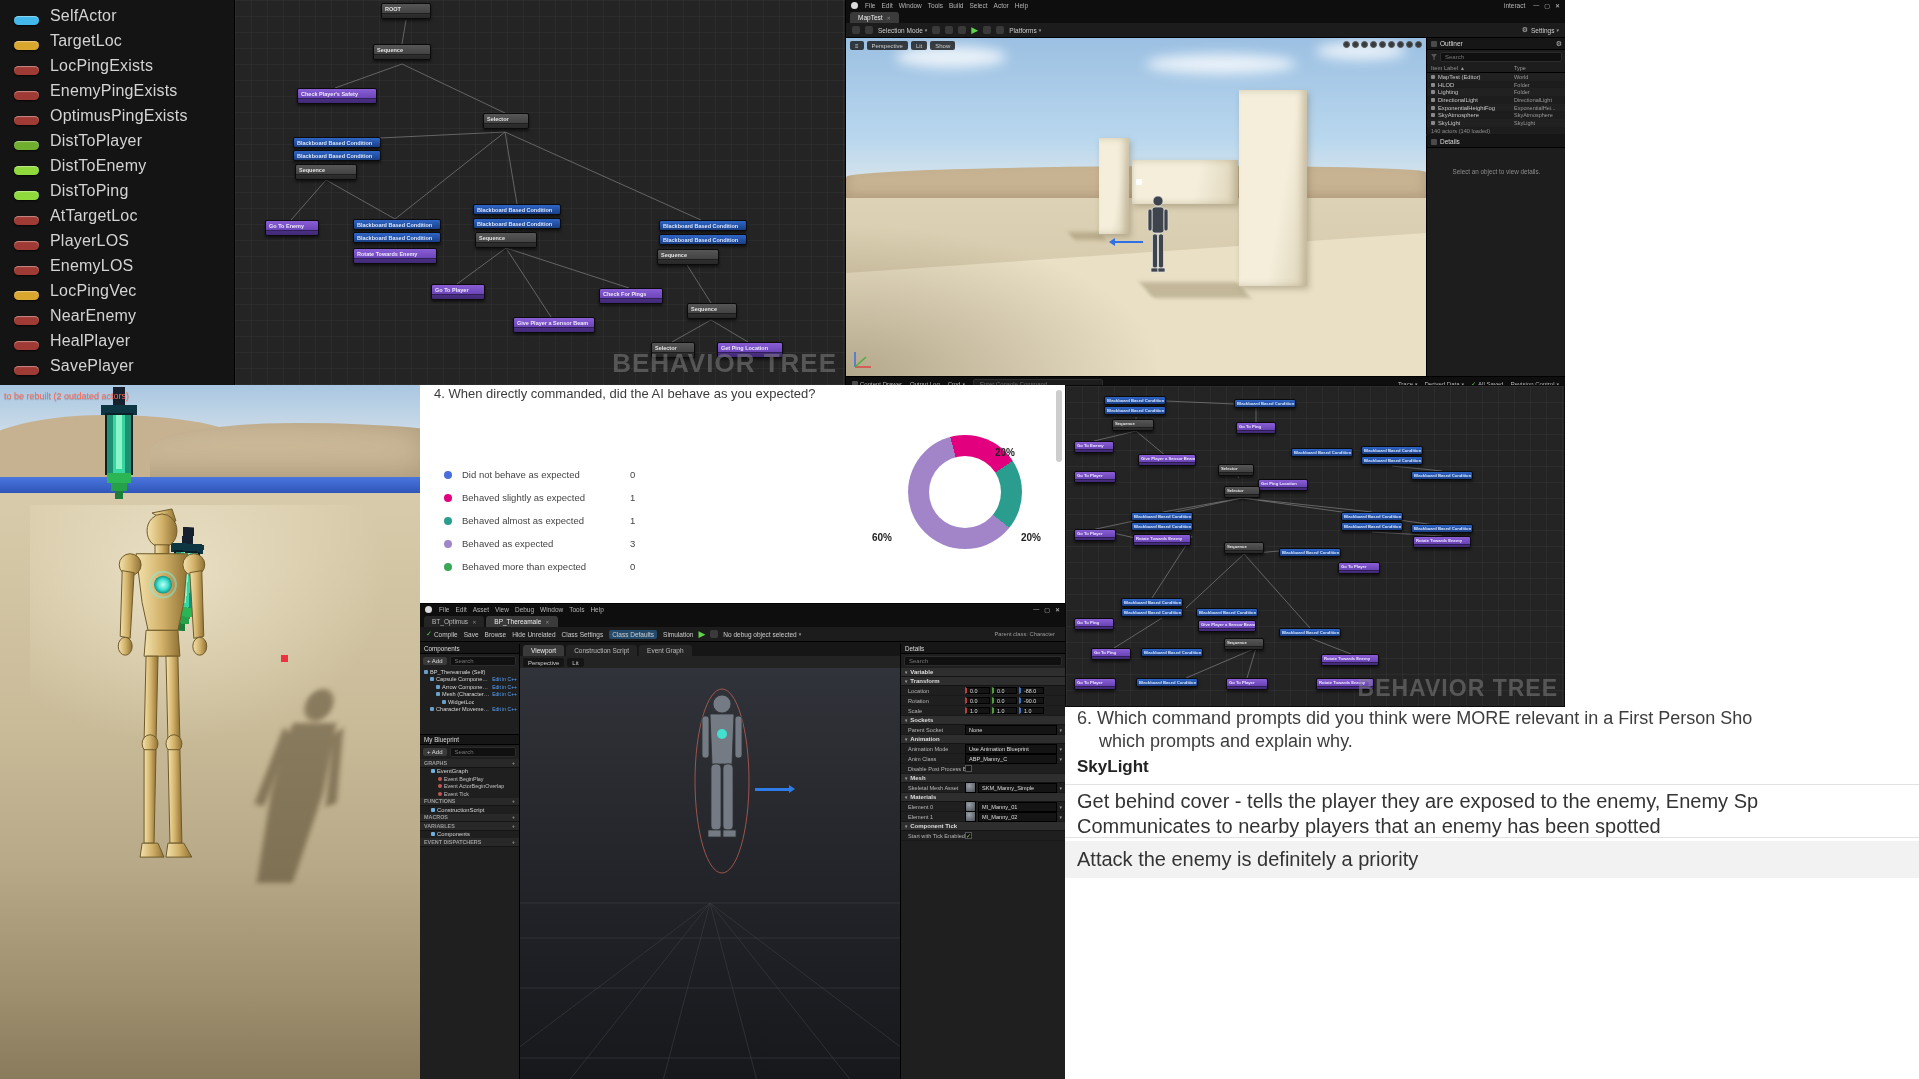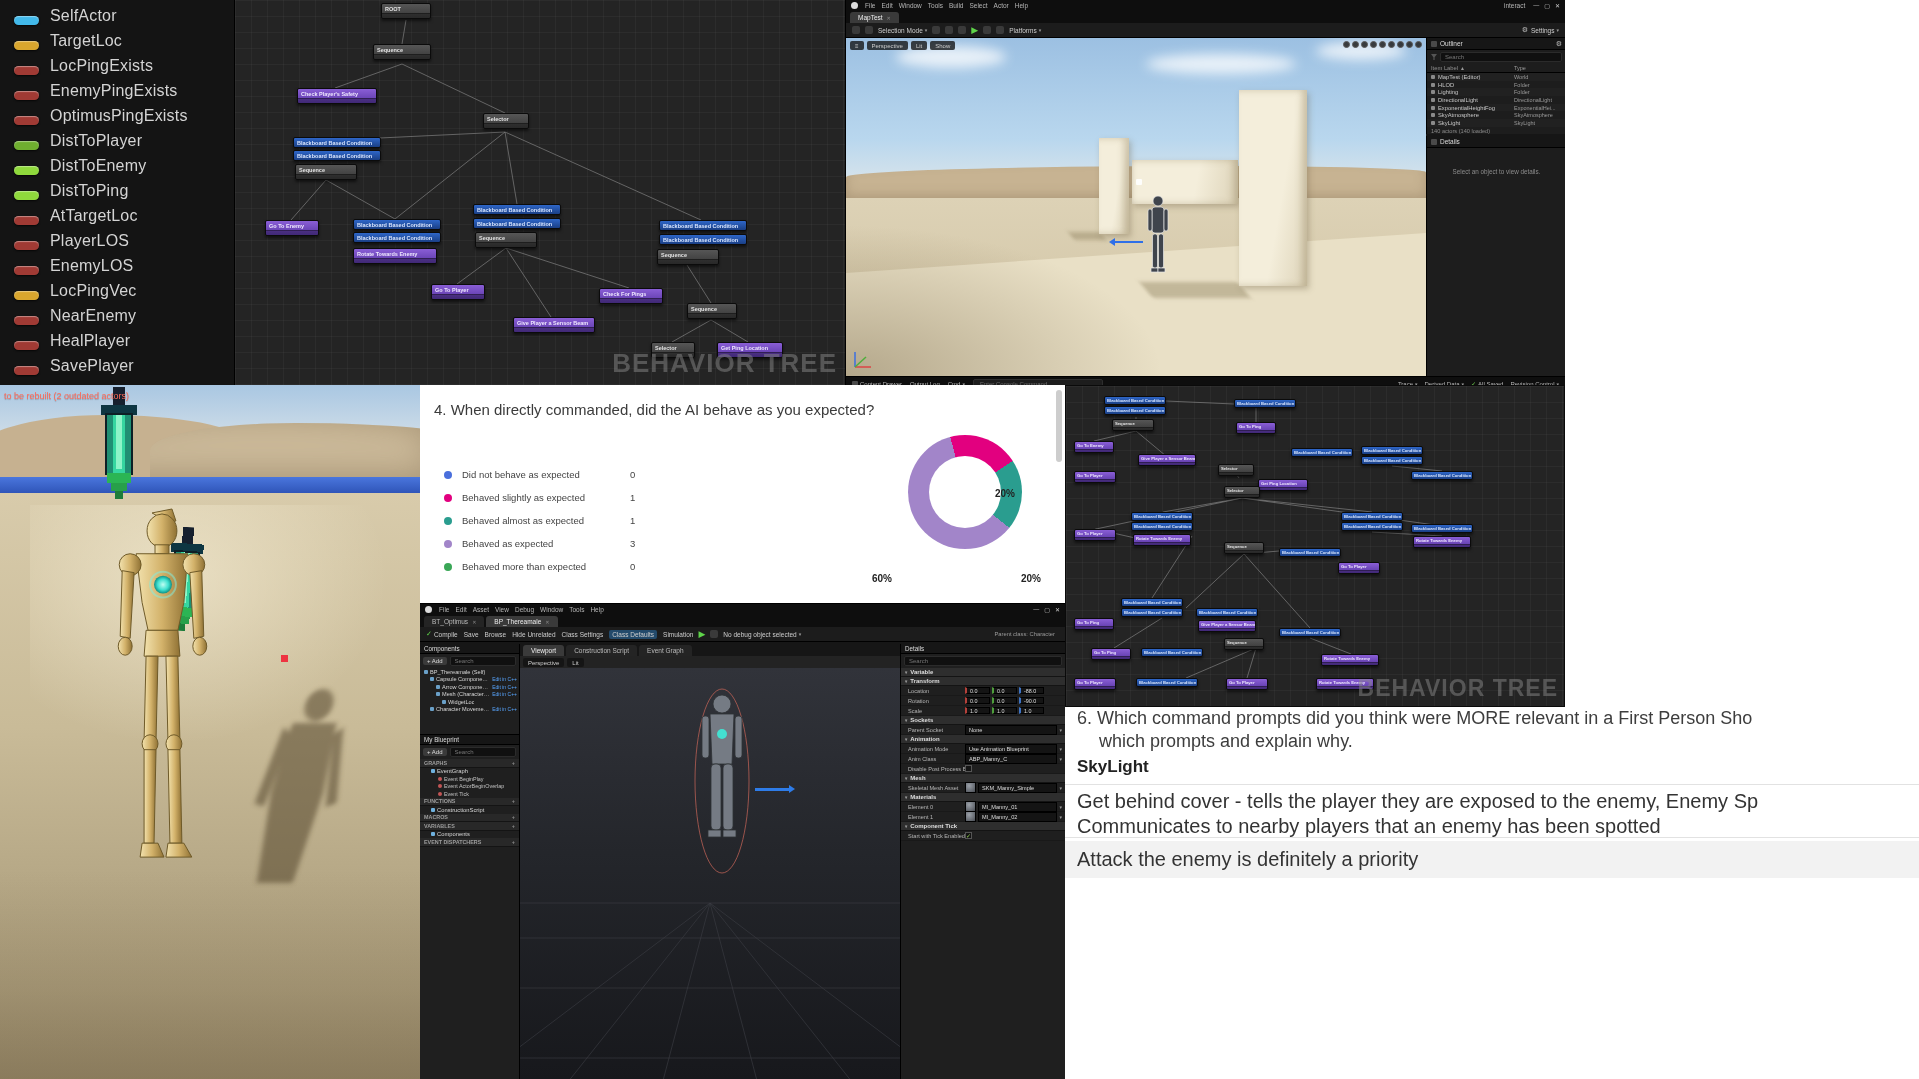--- a/index.html
+++ b/index.html
@@ -122,29 +122,29 @@
   .rs-warning { position:absolute; left:4px; top:6px; font-size:9px; color:#ff6a58; text-shadow:0 1px 1px rgba(0,0,0,.25); white-space:nowrap; }
   .sword { position:absolute; }
   .s1 { left:95px; top:2px; width:48px; height:112px; }
   .s2 { left:163px; top:142px; width:44px; height:104px; transform:rotate(4deg); }
   .robot { position:absolute; left:100px; top:122px; width:120px; height:368px; }
   .robot-shadow { position:absolute; left:222px; top:298px; width:175px; height:210px; }
   .rs-marker { position:absolute; left:281px; top:270px; width:7px; height:7px; background:#ee3340; }
 
   
   #r-survey { left:420px; top:385px; width:645px; height:218px; background:#fff; }
-  .survey-title { position:absolute; left:14px; top:16px; font-size:15px; color:#3b3b3b; white-space:nowrap; }
+  .survey-title { position:absolute; left:14px; top:1px; font-size:13px; color:#3b3b3b; white-space:nowrap; }
   .legend { position:absolute; left:24px; top:78px; }
   .leg-row { display:flex; align-items:center; height:23px; }
   .leg-dot { width:8px; height:8px; border-radius:50%; margin-right:10px; flex:none; }
   .leg-label { font-size:9.5px; color:#444; width:158px; white-space:nowrap; }
   .leg-count { font-size:9.5px; color:#444; margin-left:10px; }
   .donut { position:absolute; left:488px; top:50px; width:114px; height:114px; border-radius:50%; }
   .donut-hole { position:absolute; left:509px; top:71px; width:72px; height:72px; border-radius:50%; background:#fff; }
-  .dlabel { position:absolute; font-size:10px; font-weight:bold; color:#222;margin-top:41px; }
+  .dlabel { position:absolute; font-size:10px; font-weight:bold; color:#222; }
   .dl-top { left:575px; top:62px; }
   .dl-right { left:601px; top:147px; }
   .dl-left { left:452px; top:147px; }
   .survey-scrollbar { position:absolute; right:3px; top:5px; width:6px; height:72px; background:#cdcdcd; border-radius:3px; }
 
   
   #r-bp { left:420px; top:603px; width:645px; height:476px; background:#161616; border-top:1px solid #000; }
   .bp-left { position:absolute; left:0; top:40px; width:100px; bottom:0; background:#1f1f1f; border-right:1px solid #000; }
   .bp-sec-title { height:10px; background:#161616; color:#ddd; font-size:6.3px; display:flex; align-items:center; padding:0 4px; border-bottom:1px solid #000; }
   .addrow { display:flex; align-items:center; gap:3px; padding:2px 3px; }

